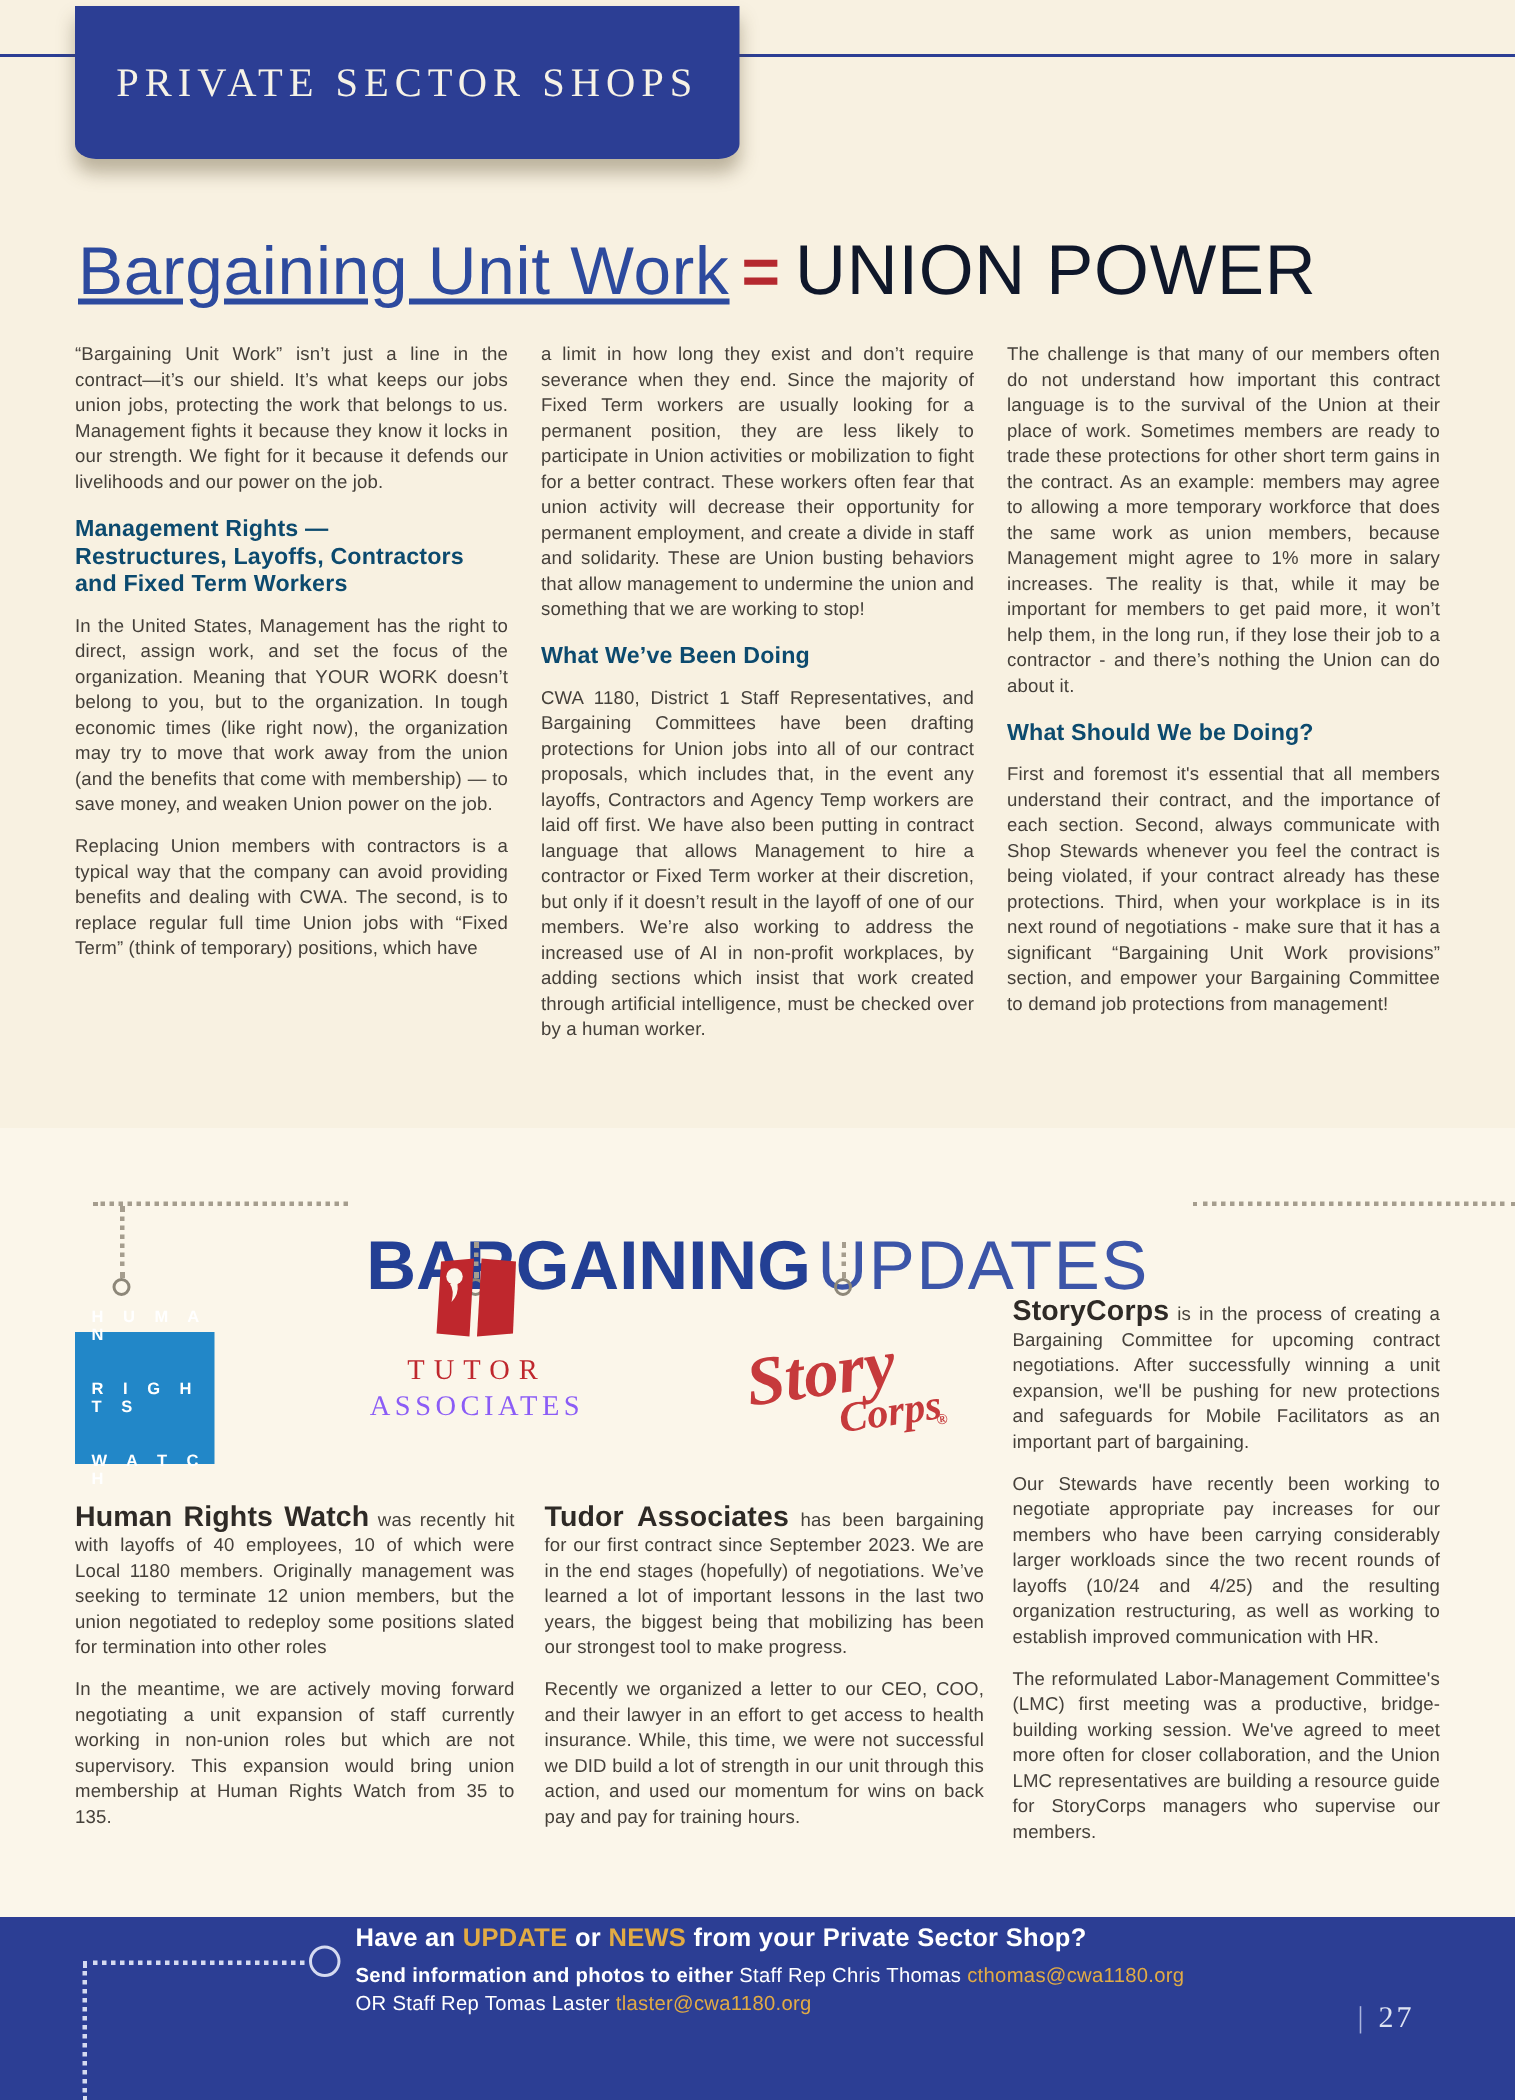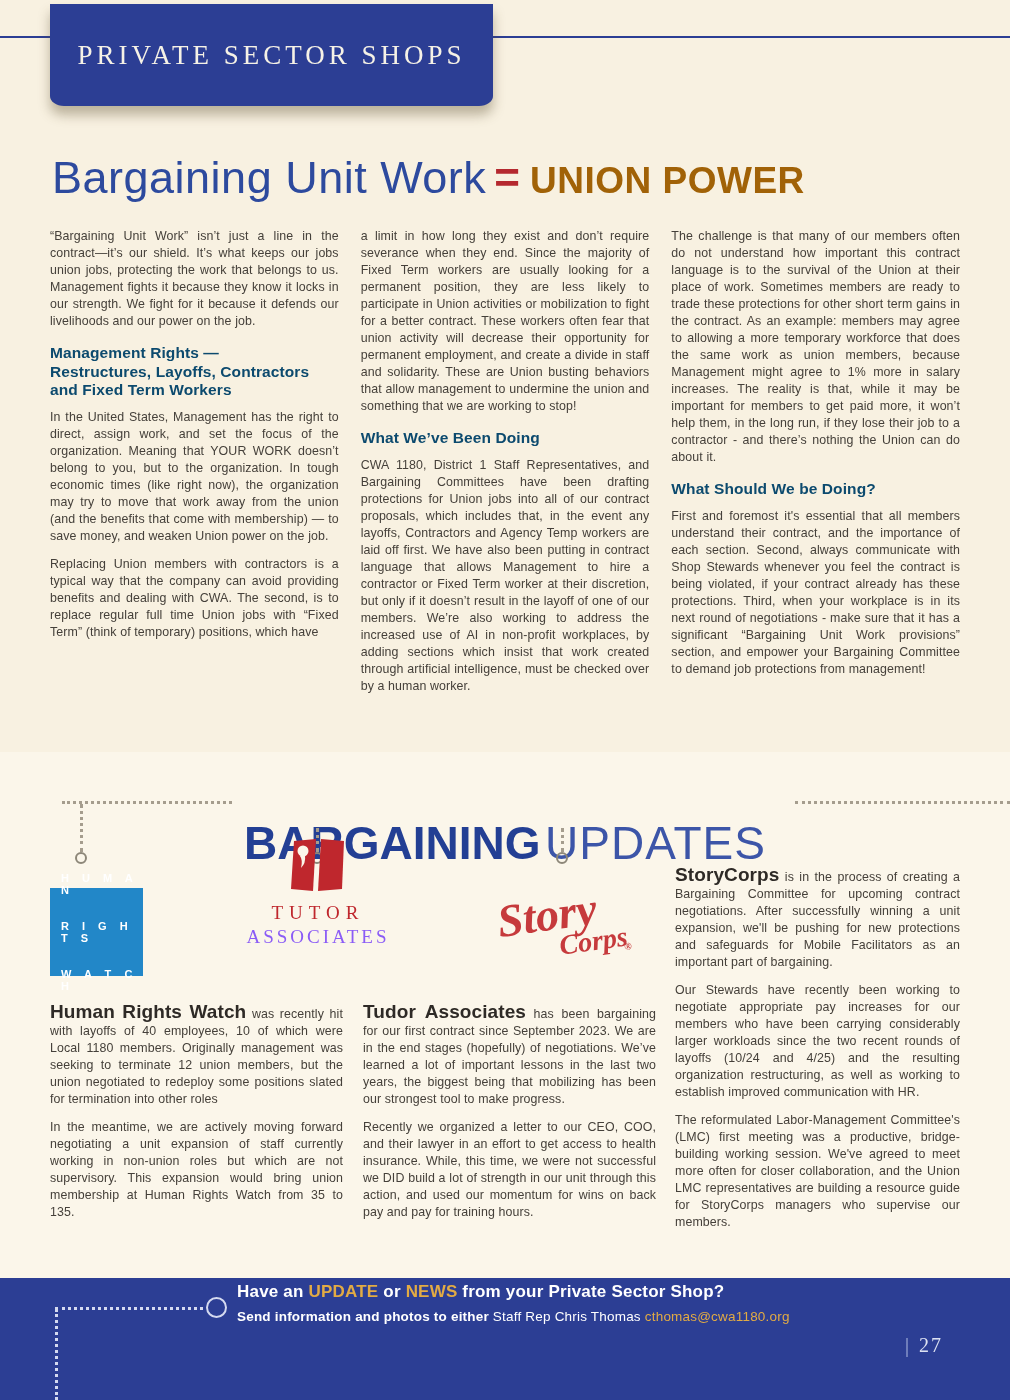--- a/index.html
+++ b/index.html
@@ -22,23 +22,23 @@
     box-shadow:0 9px 12px rgba(90,75,45,.38);
     display:flex; align-items:center; justify-content:center;
   }
   .banner-text {
     font-family:"Liberation Serif", serif;
     color:#f6f2e6; font-size:27px; letter-spacing:4px;
   }
 
   
   .headline { position:absolute; left:52px; top:152px; width:930px; white-space:nowrap; }
-  .hl-light { font-size:45px; font-weight:400; color:#2d4a9e; letter-spacing:0.5px; }
+  .hl-light { font-size:45px; font-weight:400; color:#2d4a9e; letter-spacing:0.5px;text-decoration:underline; }
   .hl-eq { font-size:44px; font-weight:800; color:#b5292f; padding:0 10px 0 8px; }
-  .hl-bold { font-size:37px; font-weight:700; color:#a16207; letter-spacing:0.5px; }
+  .hl-bold { font-size:47px; font-weight:400; color:#0f172a; letter-spacing:0.5px; }
 
   
   .article { position:absolute; left:50px; top:228px; width:910px; display:flex; gap:22px; }
   .article .col { flex:1; }
   .article p {
     font-size:12.4px; line-height:17px; text-align:justify;
     margin-bottom:11px; color:#45403a; letter-spacing:0.1px;
   }
   .article h3 {
     font-size:15.5px; line-height:18.5px; font-weight:800; color:#0c4a6e;
@@ -199,17 +199,20 @@
   <div class="f-dot-h"></div>
   <div class="f-circle"></div>
   <div class="f-dot-v"></div>
   <div class="f-text">
     <div class="f-line1">
       <span>Have an </span><span class="gold">UPDATE</span><span> or </span><span class="gold">NEWS</span><span> from your Private Sector Shop?</span>
     </div>
     <div class="f-line2">
       <span class="f-bold">Send information and photos to either </span><span>Staff Rep Chris Thomas </span><span class="f-link">cthomas@cwa1180.org</span>
     </div>
+    <div class="f-line3">
+      <span>OR  Staff Rep Tomas Laster </span><span class="f-link">tlaster@cwa1180.org</span>
+    </div>
   </div>
   <div class="page-num">
     <span class="sep">|</span><span>27</span>
   </div>
 </div>
 
 </body></html>

